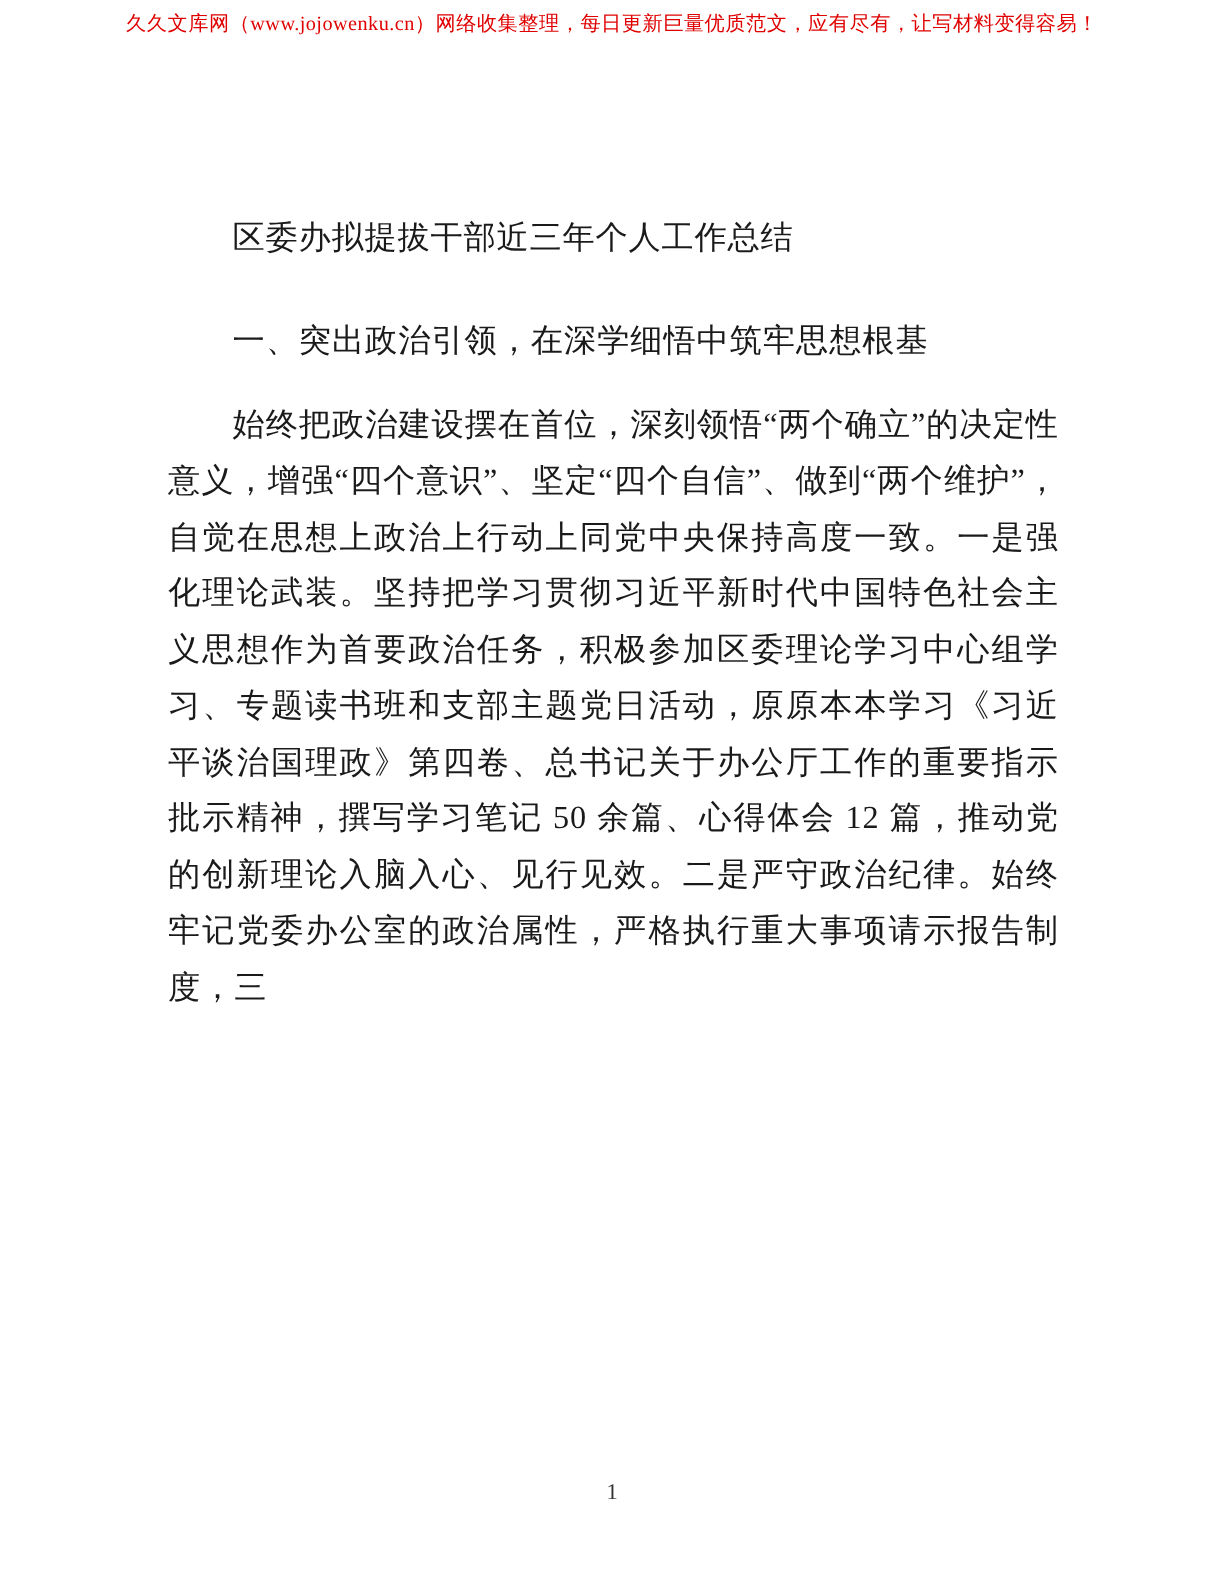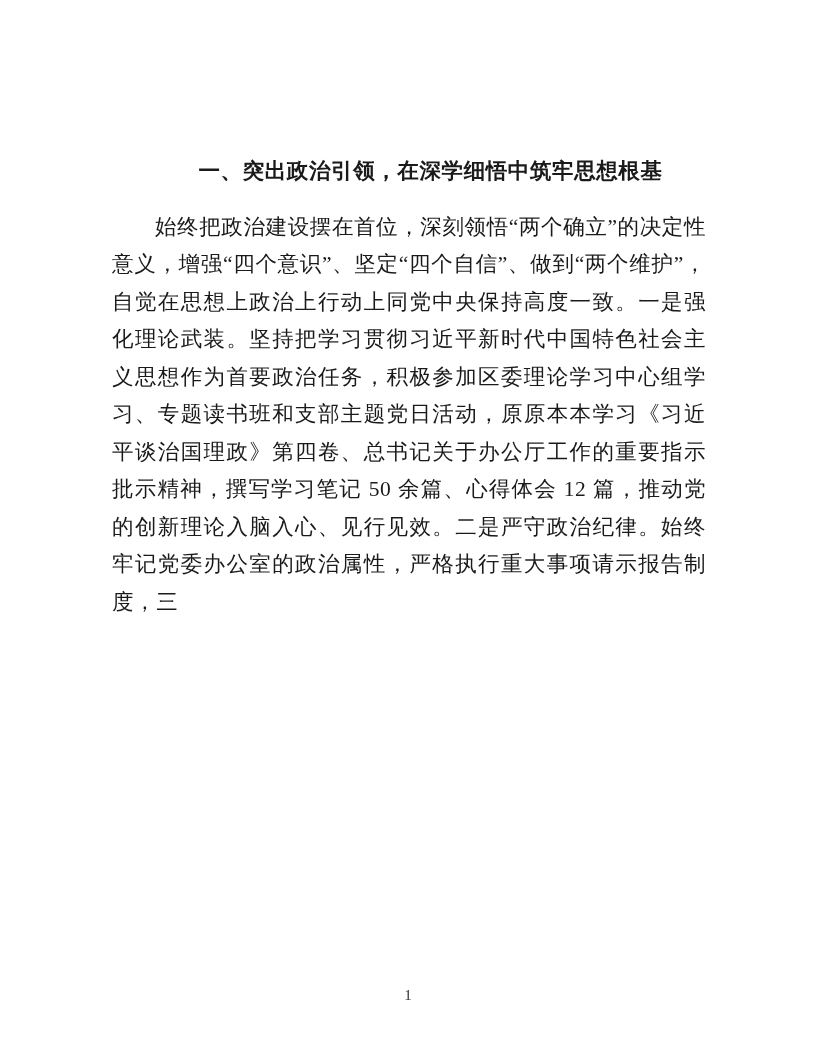--- a/index.html
+++ b/index.html
@@ -54,44 +54,46 @@
     text-align: justify;
     text-justify: inter-ideograph;
     text-indent: 2em;
     letter-spacing: 0.6px;
     margin: 0;
   }
   .para + .para {
     margin-top: 0;
   }
   .heading {
-    font-weight: bold;
+    font-weight: normal;
     margin-top: 10px;
     margin-bottom: 18px;
-    text-align: center;
+    text-align: left;
   }
   .page-number {
     position: absolute;
     bottom: 52px;
     left: 0;
     right: 0;
     text-align: center;
     font-size: 15px;
     color: #333333;
   }
 </style>
 </head>
 <body>
 
 <div class="page">
 
+  <div class="doc-header" style="color: rgb(224, 0, 0);">久久文库网（www.jojowenku.cn）网络收集整理，每日更新巨量优质范文，应有尽有，让写材料变得容易！</div>
 
   <div class="content">
 
 
+    <p class="doc-subtitle">区委办拟提拔干部近三年个人工作总结</p>
 
 
     <p class="para heading">一、突出政治引领，在深学细悟中筑牢思想根基</p>
 
     <p class="para">始终把政治建设摆在首位，深刻领悟“两个确立”的决定性意义，增强“四个意识”、坚定“四个自信”、做到“两个维护”，自觉在思想上政治上行动上同党中央保持高度一致。一是强化理论武装。坚持把学习贯彻习近平新时代中国特色社会主义思想作为首要政治任务，积极参加区委理论学习中心组学习、专题读书班和支部主题党日活动，原原本本学习《习近平谈治国理政》第四卷、总书记关于办公厅工作的重要指示批示精神，撰写学习笔记 50 余篇、心得体会 12 篇，推动党的创新理论入脑入心、见行见效。二是严守政治纪律。始终牢记党委办公室的政治属性，严格执行重大事项请示报告制度，三</p>
 
   </div>
 
   <div class="page-number">1</div>
 

